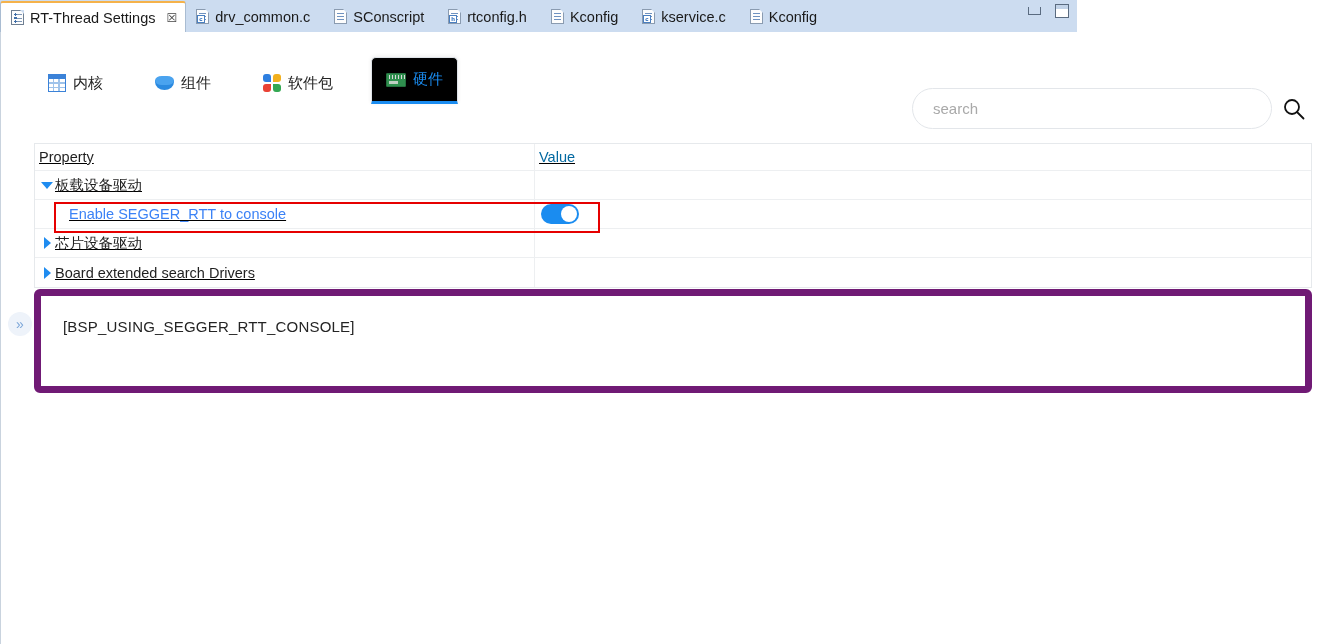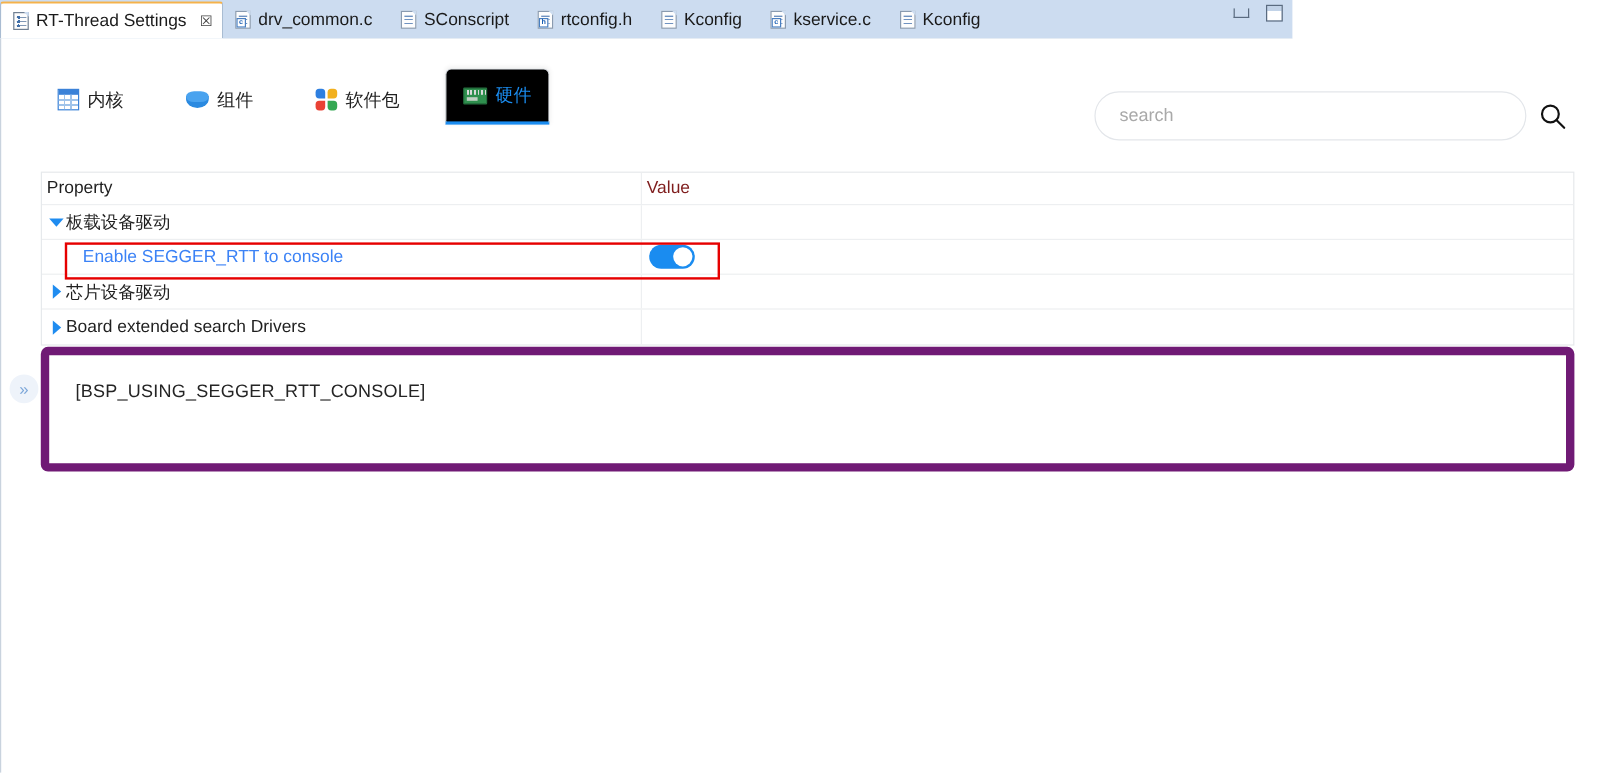--- a/index.html
+++ b/index.html
@@ -249,21 +249,21 @@
     content: "";
     position: absolute;
     left: 2px; bottom: 2px;
     width: 9px; height: 3px;
     background: #bfcfc2;
   }
 
   
   .searchwrap {
     position: absolute;
-    right: 31px; top: 44px;
+    right: 31px; top: 56px;
     width: 400px;
     height: 28px;
   }
   .searchbox {
     position: absolute;
     left: 0; top: 0;
     width: 360px;
     height: 41px;
     border: 1px solid #e3e6ea;
     border-radius: 21px;
@@ -297,40 +297,41 @@
     width: 1278px;
     border: 1px solid #e6e9ec;
     box-sizing: border-box;
     background: #ffffff;
   }
   .trow {
     display: flex;
     height: 29px;
     border-bottom: 1px solid #edeff1;
     box-sizing: border-box;
+    text-decoration: underline;
   }
   .trow:last-child { border-bottom: none; }
   .thead { height: 27px; }
   .cell-prop {
     width: 500px;
     flex: 0 0 500px;
     display: flex;
     align-items: center;
     font-size: 14.5px;
     color: #1f1f1f;
     padding-left: 4px;
     box-sizing: border-box;
     border-right: 1px solid #edeff1;
   }
   .cell-val {
     flex: 1 1 auto;
     display: flex;
     align-items: center;
     font-size: 14.5px;
-    color: #7f1d1d;
+    color: #0369a1;
     padding-left: 4px;
     box-sizing: border-box;
   }
   .thead .cell-prop { padding-left: 4px; }
   .arrow {
     width: 16px;
     flex: 0 0 16px;
     display: flex;
     align-items: center;
     justify-content: center;

